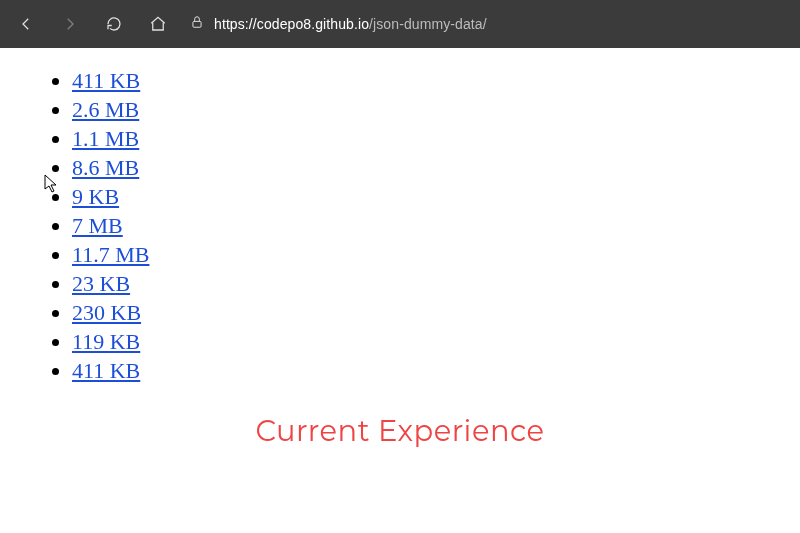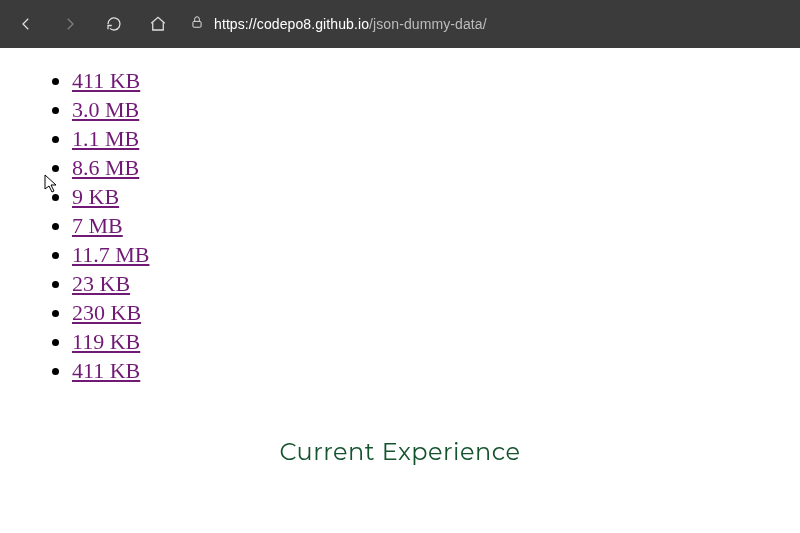--- a/index.html
+++ b/index.html
@@ -56,29 +56,29 @@
     }
     ul.links {
       list-style-type: disc;
       margin-left: 72px;
       font-family: "Times New Roman", serif;
       font-size: 22px;
       line-height: 1.32;
     }
     ul.links li { color: #000; }
     ul.links a {
-      color: #701a75;
+      color: #1d4ed8;
     }
     h2.heading {
       text-align: center;
       font-family: Montserrat, "Segoe UI", Arial, sans-serif;
       font-weight: 400;
-      font-size: 24px;
-      color: #14532d;
-      margin-top: 52px;
+      font-size: 29px;
+      color: #ef4444;
+      margin-top: 28px;
       letter-spacing: 0.5px;
     }
     .cursor {
       position: absolute;
       left: 44px;
       top: 174px;
       pointer-events: none;
     }
     .cursor svg { width: 16px; height: 20px; }
   </style>
@@ -117,21 +117,21 @@
     </span>
     <span class="url">
       <span class="host">https://codepo8.github.io</span><span class="path">/json-dummy-data/</span>
     </span>
   </div>
 </div>
 
 <div class="content">
   <ul class="links">
     <li><a href="#">411 KB</a></li>
-    <li><a href="#">3.0 MB</a></li>
+    <li><a href="#">2.6 MB</a></li>
     <li><a href="#">1.1 MB</a></li>
     <li><a href="#">8.6 MB</a></li>
     <li><a href="#">9 KB</a></li>
     <li><a href="#">7 MB</a></li>
     <li><a href="#">11.7 MB</a></li>
     <li><a href="#">23 KB</a></li>
     <li><a href="#">230 KB</a></li>
     <li><a href="#">119 KB</a></li>
     <li><a href="#">411 KB</a></li>
   </ul>

